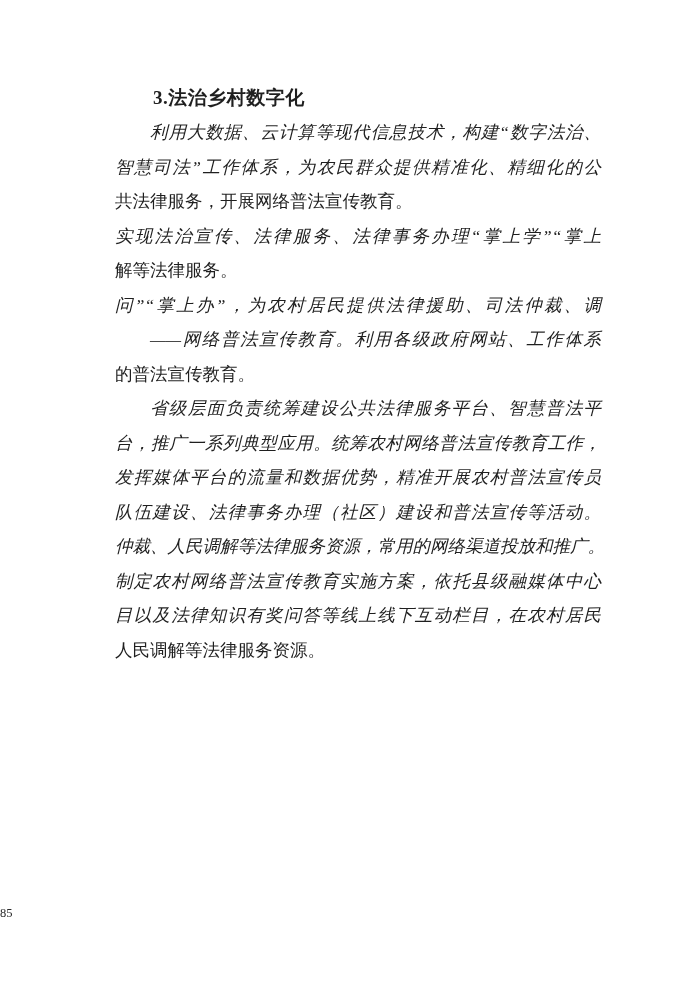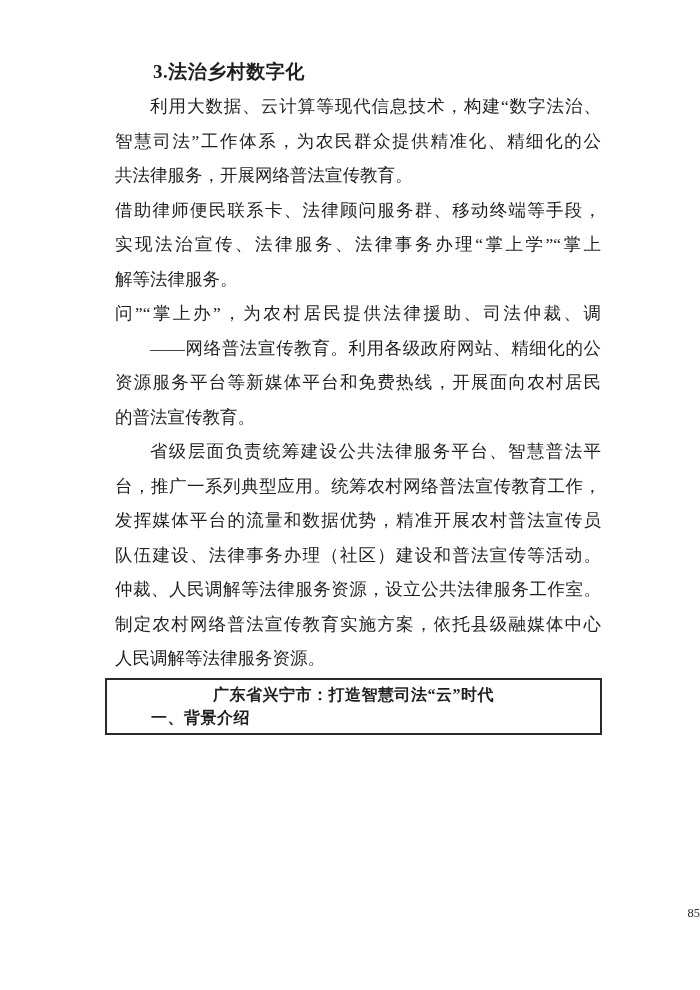--- a/index.html
+++ b/index.html
@@ -3,41 +3,41 @@
 <meta charset="utf-8">
 <style>
   html, body { margin: 0; padding: 0; background: #ffffff; }
   .page {
     position: relative;
     width: 700px;
     height: 990px;
     box-sizing: border-box;
     background: #ffffff;
     outline: 1px solid #e9e9e9;
-    padding: 54px 99px 0 115px;
+    padding: 80px 99px 0 115px;
     font-family: "Liberation Serif", "DejaVu Serif", serif;
     color: #1f1f1f;
     overflow: hidden;
   }
   .heading {
     font-size: 19px;
     font-weight: 700;
     line-height: 35px;
     text-indent: 2em;
     letter-spacing: 0.5px;
   }
   .para { margin: 0; }
   .line {
     font-size: 17.5px;
     line-height: 34.5px;
     text-align: justify;
     white-space: nowrap;
     overflow: visible;
   }
-  .jl { text-align-last: justify; }
+  .jl { text-align-last: justify; font-style: italic; }
   .first { text-indent: 2em; }
   .case-box {
     box-sizing: border-box;
     width: 497px;
     margin: 2px 0 0 -10px;
     border: 2px solid #2a2a2a;
     padding: 3px 12px 4px 12px;
     background: #ffffff;
   }
   .case-box-title {
@@ -52,64 +52,59 @@
     font-weight: 700;
     text-indent: 2em;
     line-height: 23px;
     letter-spacing: 0.5px;
   }
   .pageno {
     position: absolute;
     left: 0;
     right: 0;
     top: 906px;
-    text-align: right;
+    text-align: left;
     font-size: 12.5px;
     color: #2a2a2a;
   }
 </style>
 </head>
 <body>
 
 <div class="page">
 
   <div class="heading">3.法治乡村数字化</div>
 
   <div class="para">
     <div class="line jl first">利用大数据、云计算等现代信息技术，构建“数字法治、</div>
     <div class="line jl">智慧司法”工作体系，为农民群众提供精准化、精细化的公</div>
     <div class="line">共法律服务，开展网络普法宣传教育。</div>
   </div>
 
   <div class="para">
-    <div class="line jl">借助律师便民联系卡、法律顾问服务群、移动终端等手段，</div>
     <div class="line jl">实现法治宣传、法律服务、法律事务办理“掌上学”“掌上</div>
     <div class="line">解等法律服务。</div>
     <div class="line jl">问”“掌上办”，为农村居民提供法律援助、司法仲裁、调</div>
   </div>
 
   <div class="para">
-    <div class="line jl first">——网络普法宣传教育。利用各级政府网站、精细化的公</div>
-    <div class="line jl">资源服务平台等新媒体平台和免费热线，开展面向农村居民</div>
+    <div class="line jl first">——网络普法宣传教育。利用各级政府网站、工作体系</div>
     <div class="line">的普法宣传教育。</div>
   </div>
 
   <div class="para">
     <div class="line jl first">省级层面负责统筹建设公共法律服务平台、智慧普法平</div>
     <div class="line jl">台，推广一系列典型应用。统筹农村网络普法宣传教育工作，</div>
     <div class="line jl">发挥媒体平台的流量和数据优势，精准开展农村普法宣传员</div>
     <div class="line jl">队伍建设、法律事务办理（社区）建设和普法宣传等活动。</div>
   </div>
 
   <div class="para">
-    <div class="line jl">仲裁、人民调解等法律服务资源，设立公共法律服务工作室。</div>
+    <div class="line jl">仲裁、人民调解等法律服务资源，常用的网络渠道投放和推广。</div>
     <div class="line jl">制定农村网络普法宣传教育实施方案，依托县级融媒体中心</div>
+    <div class="line jl">目以及法律知识有奖问答等线上线下互动栏目，在农村居民</div>
     <div class="line">人民调解等法律服务资源。</div>
   </div>
 
-  <div class="case-box">
-    <div class="case-box-title">广东省兴宁市：打造智慧司法“云”时代</div>
-    <div class="case-box-sub">一、背景介绍</div>
-  </div>
 
   <div class="pageno">85</div>
 
 </div>
 
 </body></html>

